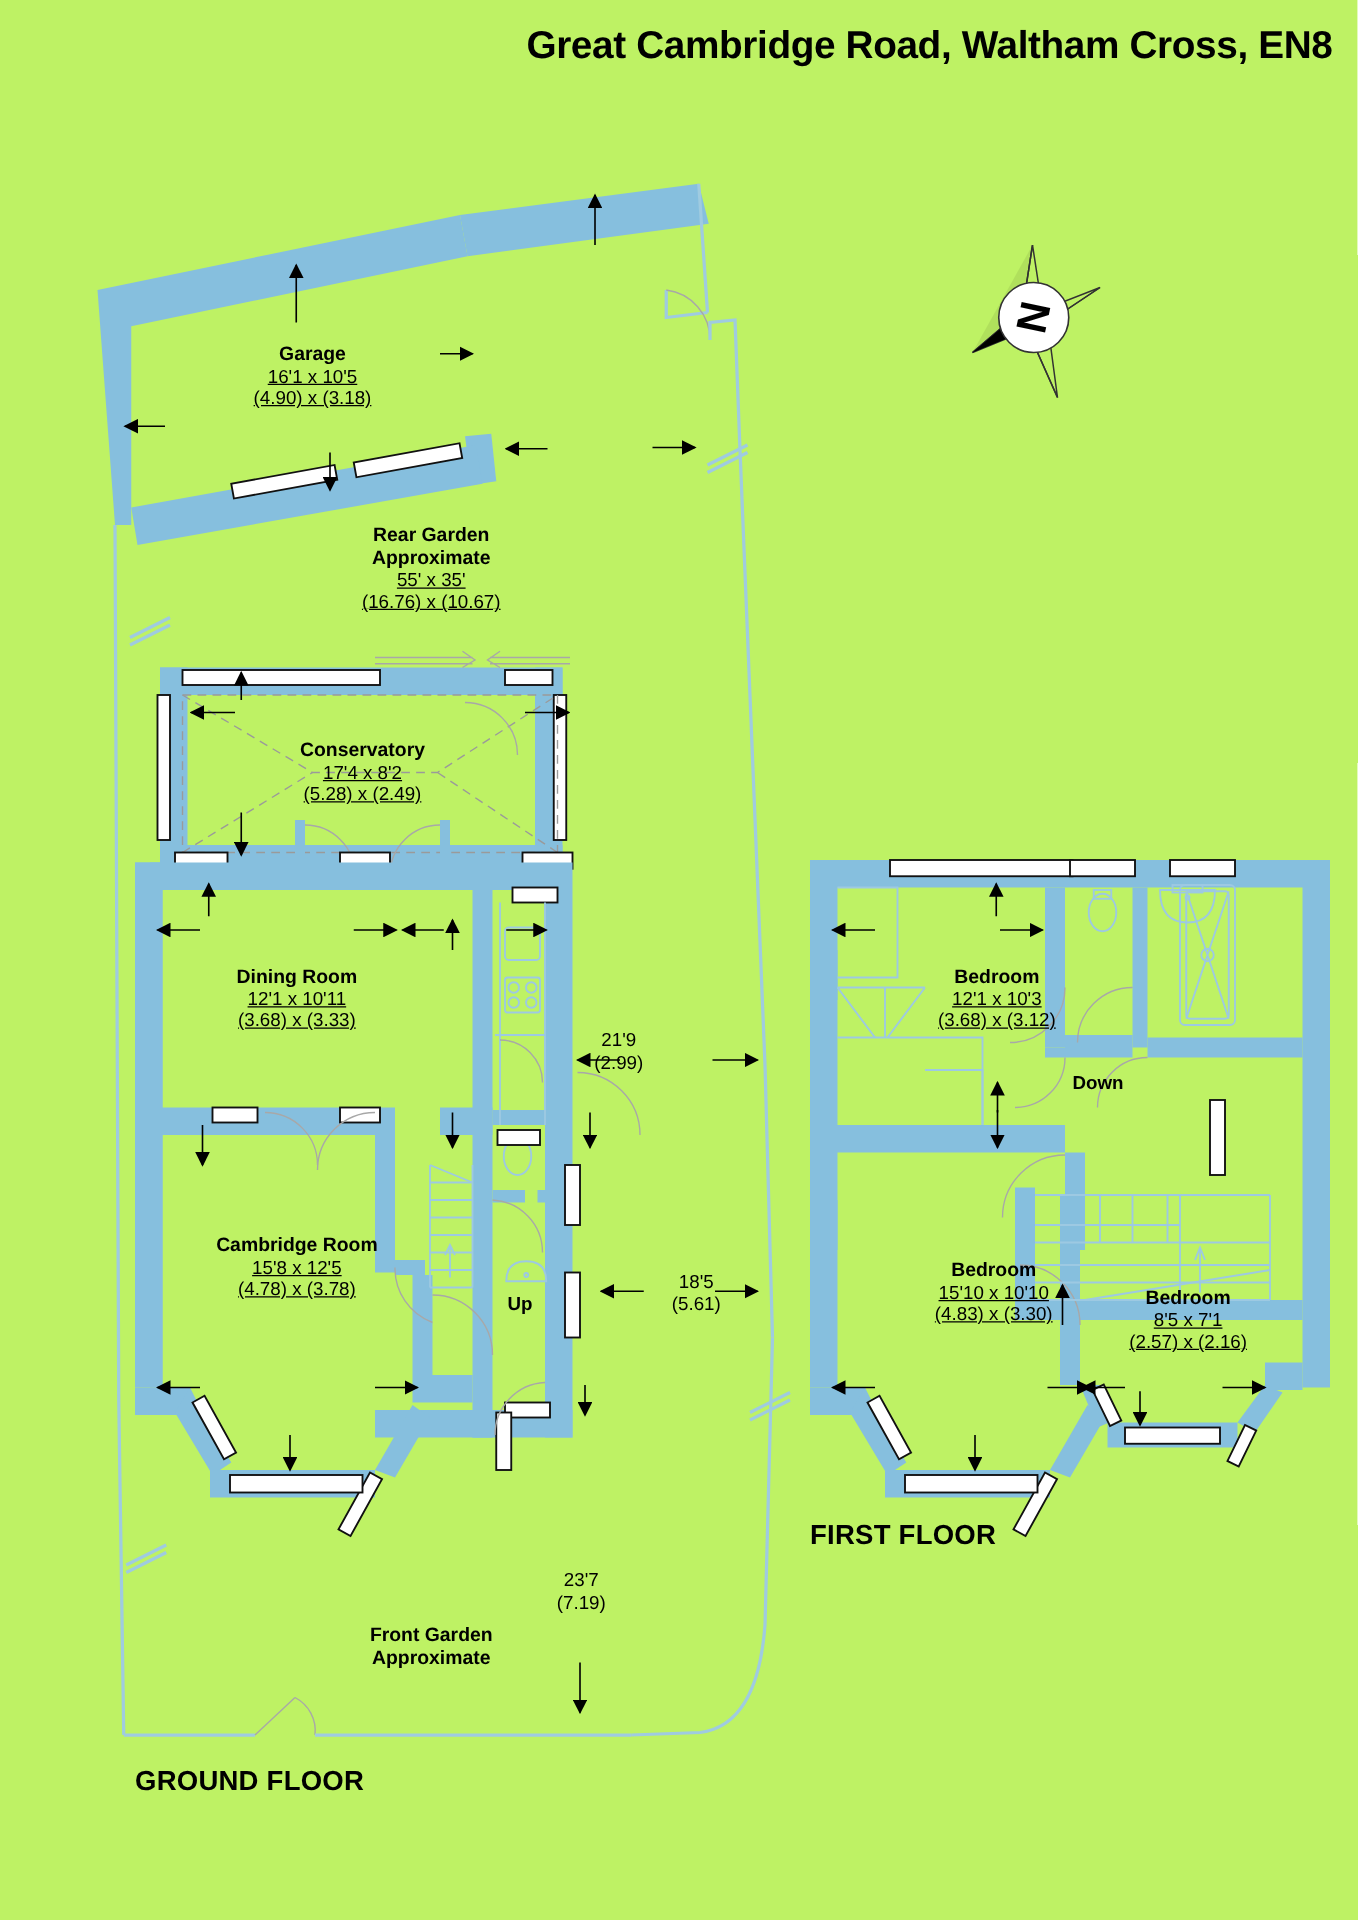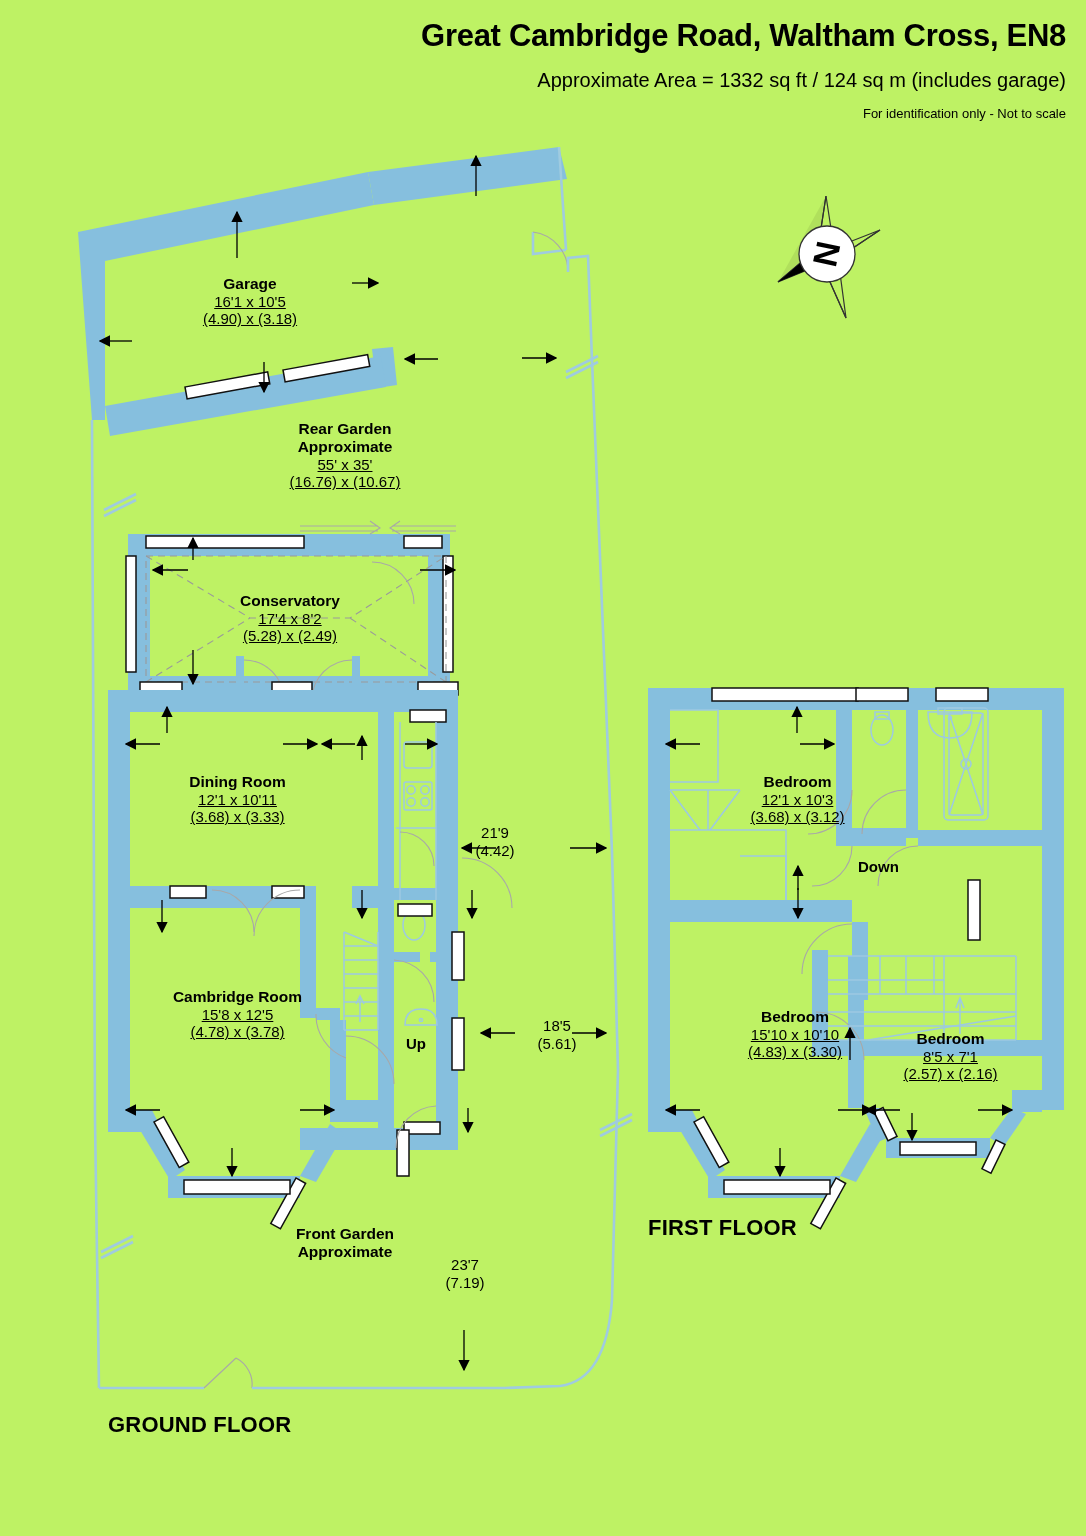--- a/index.html
+++ b/index.html
@@ -33,22 +33,20 @@
 
   
   .footer{position:absolute;left:0;top:1452px;width:1086px;height:84px;}
 </style>
 </head>
 <body>
 
 <div id="page">
 
   <div class="title">Great Cambridge Road, Waltham Cross, EN8</div>
-  <div class="subtitle">Approximate Area = 1332 sq ft / 124 sq m (includes garage)</div>
-  <div class="subnote">For identification only - Not to scale</div>
 
   <svg id="plan" viewBox="0 0 1086 1536">
     <defs>
       <style>
         .w  { fill:#86bfde; stroke:none; }
         .gl { fill:none; stroke:#9fcbe0; stroke-width:2.6; }
         .fx { fill:none; stroke:#9dc9e2; stroke-width:1.5; }
         .dr { fill:none; stroke:#a8a8a8; stroke-width:1.1; }
         .dsh{ fill:none; stroke:#9a9a9a; stroke-width:1.1; stroke-dasharray:7 5; }
         .win{ fill:#ffffff; stroke:#111; stroke-width:1.5; }
@@ -369,21 +367,21 @@
     <div class="dim">(3.68) x (3.33)</div>
   </div>
 
 
   <div class="lbl" style="left:110px;top:988px;width:255px;">
     <div class="rn">Cambridge Room</div>
     <div class="dim">15'8 x 12'5</div>
     <div class="dim">(4.78) x (3.78)</div>
   </div>
 
-  <div class="lbl" style="left:240px;top:1225px;width:210px;">
+  <div class="lbl" style="left:240px;top:1300px;width:210px;">
     <div class="rn">Front Garden</div>
     <div class="rn">Approximate</div>
   </div>
 
   <div class="lbl" style="left:655px;top:773px;width:285px;">
     <div class="rn">Bedroom</div>
     <div class="dim">12'1 x 10'3</div>
     <div class="dim">(3.68) x (3.12)</div>
   </div>
 
@@ -394,21 +392,21 @@
   </div>
 
   <div class="lbl" style="left:838px;top:1030px;width:225px;">
     <div class="rn">Bedroom</div>
     <div class="dim">8'5 x 7'1</div>
     <div class="dim">(2.57) x (2.16)</div>
   </div>
 
   <div class="dimtxt" style="left:460px;top:824px;width:70px;">
     <div>21'9</div>
-    <div>(4.42)</div>
+    <div>(2.99)</div>
   </div>
   <div class="dimtxt" style="left:522px;top:1017px;width:70px;">
     <div>18'5</div>
     <div>(5.61)</div>
   </div>
   <div class="dimtxt" style="left:430px;top:1256px;width:70px;">
     <div>23'7</div>
     <div>(7.19)</div>
   </div>
 

